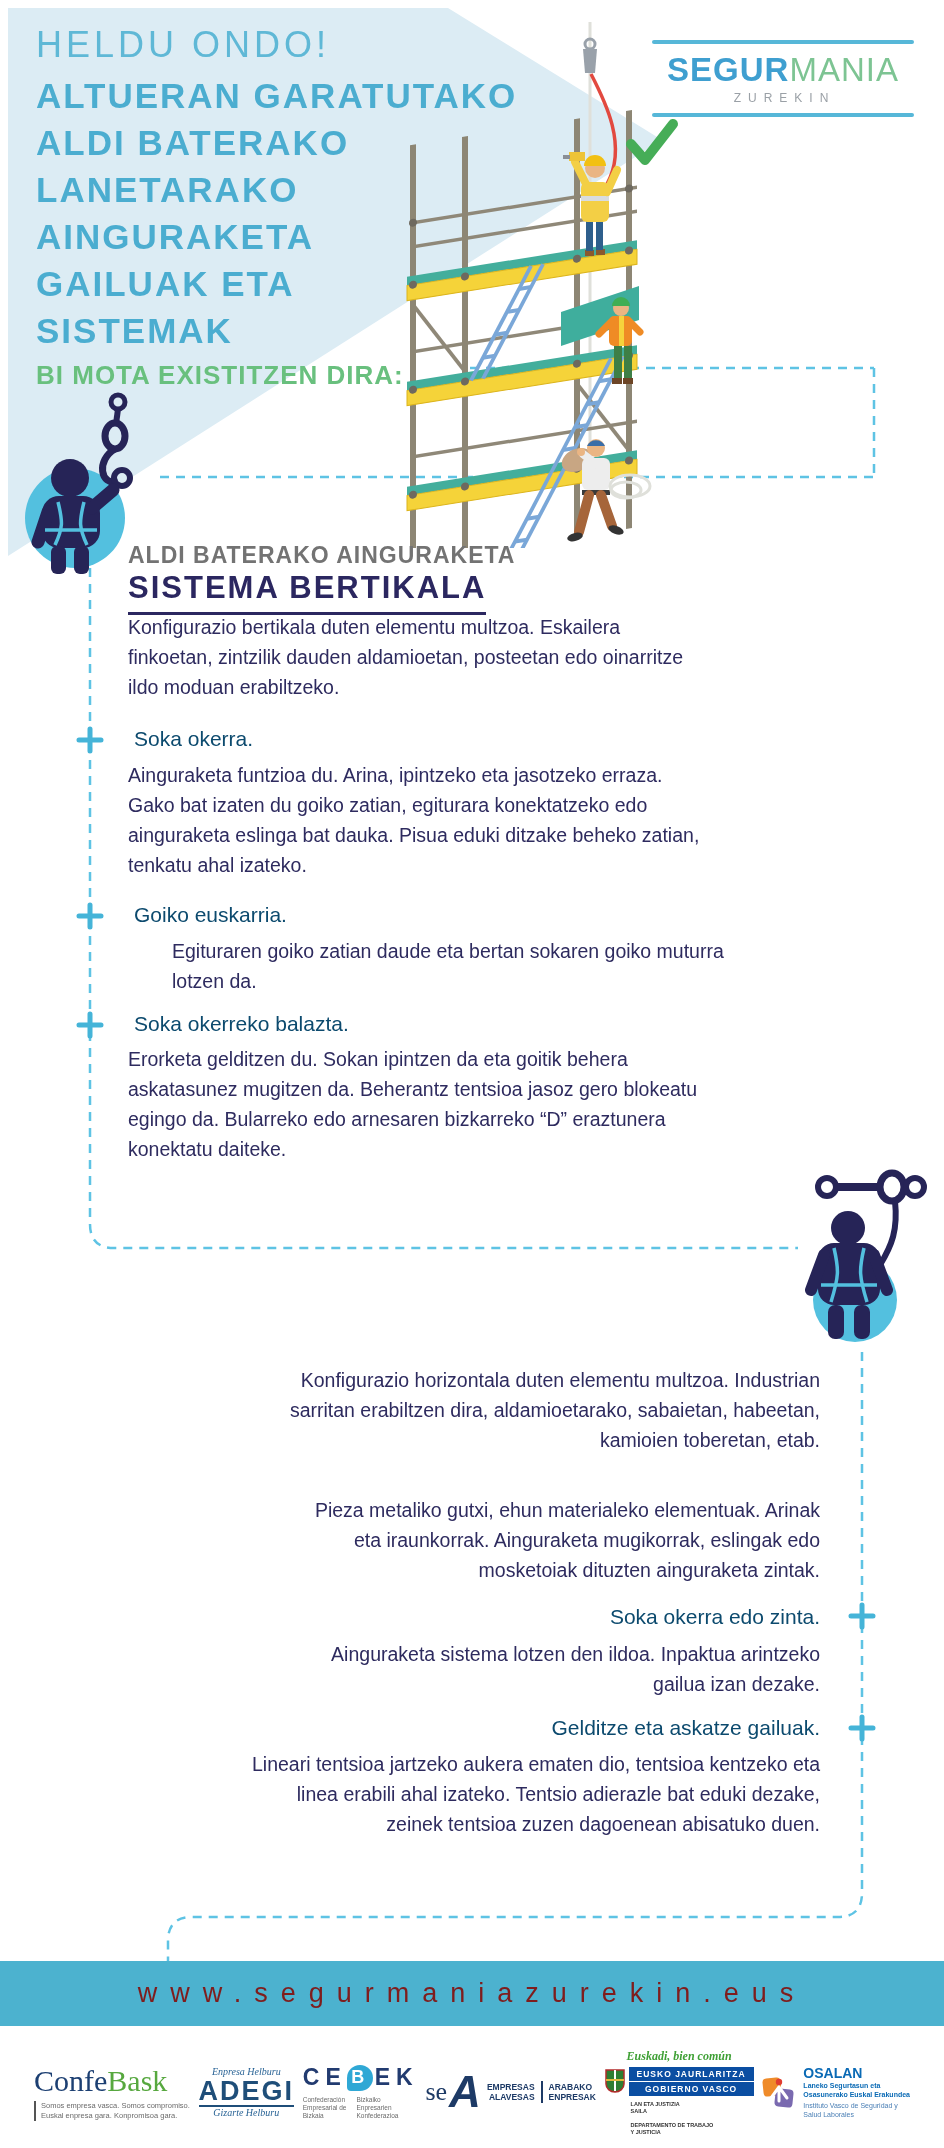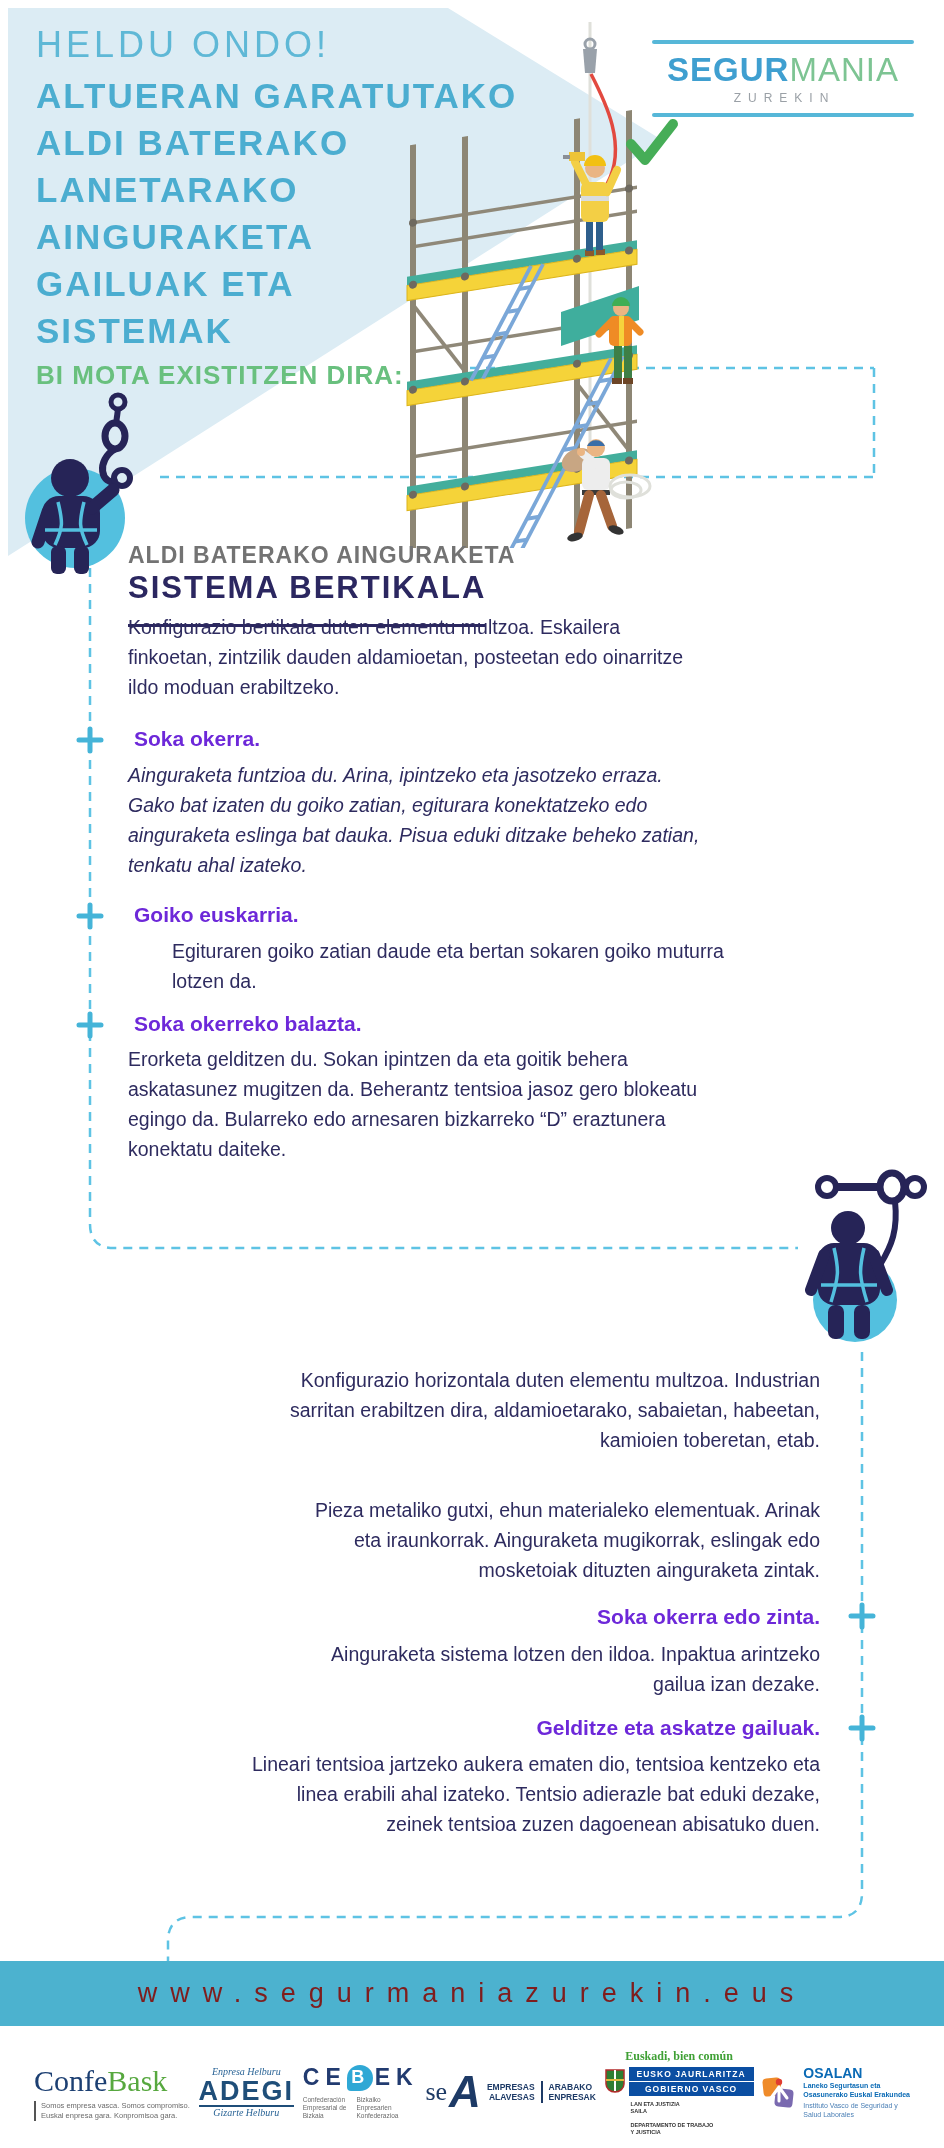--- a/index.html
+++ b/index.html
@@ -18,23 +18,23 @@
   .brand{left:652px;top:40px;width:262px;text-align:center;}
   .brand .bar{height:4px;background:#56b7d8;border-radius:2px;}
   .brand .word{margin:7px 0 2px 0;font-size:33px;letter-spacing:1px;white-space:nowrap;}
   .brand .word .b1{font-weight:bold;color:#3f9fd0;}
   .brand .word .b2{font-weight:400;color:#7dc493;}
   .brand .sub{font-size:12px;letter-spacing:7px;color:#9aa0a6;margin:0 0 8px 3px;}
 
   
   .h-small{font-size:23px;font-weight:bold;letter-spacing:1px;color:#737373;}
   .h-big{font-size:31px;font-weight:bold;letter-spacing:2px;color:#2b2760;}
-  .h-big .u{display:inline-block;border-bottom:3px solid #2b2760;padding-bottom:18px;}
+  .h-big .u{display:inline-block;border-bottom:3px solid #2b2760;padding-bottom:6px;}
   .body-txt{font-size:19.5px;line-height:30px;color:#2e2b5f;}
-  .item-title{font-size:21px;font-weight:bold;color:#6d28d9;}
+  .item-title{font-size:21px;font-weight:normal;color:#0c4a6e;}
   .right{text-align:right;}
 
   
   .webband{left:0;top:1961px;width:944px;height:65px;background:#4cb2cf;display:flex;
            align-items:center;justify-content:center;}
   .webband .url{color:#7f1d1d;font-size:27px;letter-spacing:13px;}
   .logos{left:0;top:2042px;width:944px;height:100px;display:flex;align-items:center;
          justify-content:space-between;padding:0 34px;box-sizing:border-box;}
   .pre{white-space:pre-line;}
 
@@ -53,21 +53,21 @@
   .cebek .bubble{display:inline-flex;width:26px;height:26px;background:#2fa8d5;color:#fff;
                  border-radius:50% 50% 50% 4px;align-items:center;justify-content:center;font-size:18px;}
   .cebek .subs{display:flex;gap:10px;margin-top:5px;text-align:left;}
   .cebek .subs div{font-size:6.5px;color:#6b6b6b;line-height:8px;}
   .sea{display:flex;align-items:center;gap:6px;color:#1d3a66;}
   .sea .prefix{font-family:"Liberation Serif", serif;font-size:26px;}
   .sea .bigA{font-size:44px;font-weight:bold;font-style:italic;margin-left:-4px;}
   .sea .labels{display:flex;align-items:center;gap:6px;font-size:8.5px;font-weight:bold;line-height:10px;}
   .sea .divider{width:2px;height:22px;background:#1d3a66;}
   .gv{text-align:center;}
-  .gv .script{font-family:"Liberation Serif", serif;font-weight:bold;
+  .gv .script{font-family:"Liberation Serif", serif;font-style:italic;font-weight:bold;
               font-size:12px;color:#3fa035;}
   .gv .row{display:flex;align-items:center;gap:4px;justify-content:center;margin-top:2px;}
   .gv .bars div{background:#0b4ea2;color:#fff;font-size:8.5px;font-weight:bold;
                 padding:2px 8px;letter-spacing:1px;margin:1px 0;white-space:nowrap;}
   .gv .dept{font-size:5.5px;font-weight:bold;color:#333;text-align:left;margin:4px 0 0 26px;line-height:7px;}
   .osalan{display:flex;align-items:center;gap:7px;}
   .osalan .txt .name{font-size:14px;font-weight:bold;color:#0a6ab5;}
   .osalan .txt .b{font-size:7px;font-weight:bold;color:#0a6ab5;line-height:9px;}
   .osalan .txt .r{font-size:7px;color:#4a7fb5;line-height:9px;margin-top:2px;}
 </style>
@@ -284,21 +284,21 @@
     </g>
   </svg>
 
   <div class="abs h-small" style="left:128px;top:542px;">ALDI BATERAKO AINGURAKETA</div>
   <div class="abs h-big" style="left:128px;top:570px;">
     <span class="u">SISTEMA BERTIKALA</span>
   </div>
   <div class="abs body-txt" style="left:128px;top:612px;width:575px;">Konfigurazio bertikala duten elementu multzoa. Eskailera finkoetan, zintzilik dauden aldamioetan, posteetan edo oinarritze ildo moduan erabiltzeko.</div>
 
   <div class="abs item-title" style="left:134px;top:727px;">Soka okerra.</div>
-  <div class="abs body-txt" style="left:128px;top:760px;width:575px;font-style:italic;">Ainguraketa funtzioa du. Arina, ipintzeko eta jasotzeko erraza. Gako bat izaten du goiko zatian, egiturara konektatzeko edo ainguraketa eslinga bat dauka. Pisua eduki ditzake beheko zatian, tenkatu ahal izateko.</div>
+  <div class="abs body-txt" style="left:128px;top:760px;width:575px;">Ainguraketa funtzioa du. Arina, ipintzeko eta jasotzeko erraza. Gako bat izaten du goiko zatian, egiturara konektatzeko edo ainguraketa eslinga bat dauka. Pisua eduki ditzake beheko zatian, tenkatu ahal izateko.</div>
 
   <div class="abs item-title" style="left:134px;top:903px;">Goiko euskarria.</div>
   <div class="abs body-txt" style="left:128px;top:936px;width:575px;margin-left:44px;">Egituraren goiko zatian daude eta bertan sokaren goiko muturra lotzen da.</div>
 
   <div class="abs item-title" style="left:134px;top:1012px;">Soka okerreko balazta.</div>
   <div class="abs body-txt" style="left:128px;top:1044px;width:575px;">Erorketa gelditzen du. Sokan ipintzen da eta goitik behera askatasunez mugitzen da. Beherantz tentsioa jasoz gero blokeatu egingo da. Bularreko edo arnesaren bizkarreko “D” eraztunera konektatu daiteke.</div>
 
   <div class="abs body-txt right" style="left:285px;top:1365px;width:535px;">Konfigurazio horizontala duten elementu multzoa. Industrian sarritan erabiltzen dira, aldamioetarako, sabaietan, habeetan, kamioien toberetan, etab.</div>
   <div class="abs body-txt right" style="left:285px;top:1495px;width:535px;">Pieza metaliko gutxi, ehun materialeko elementuak. Arinak eta iraunkorrak. Ainguraketa mugikorrak, eslingak edo mosketoiak dituzten ainguraketa zintak.</div>
 

